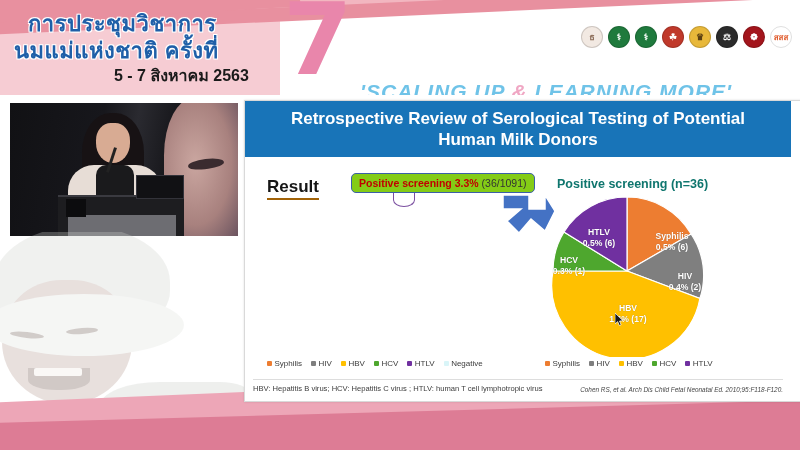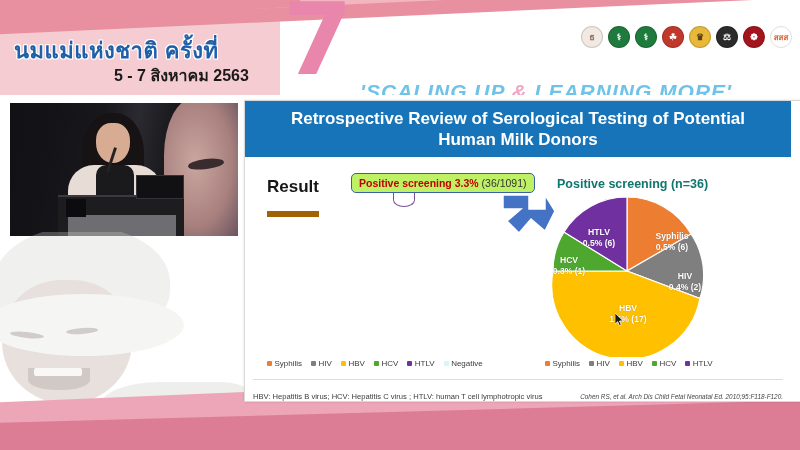--- a/index.html
+++ b/index.html
@@ -221,26 +221,26 @@
     background: #1874b8;
     color: #ffffff;
     display: flex; align-items: center; justify-content: center;
     text-align: center;
     font-size: 17px; font-weight: bold; line-height: 1.25;
     padding: 0 18px;
   }
   #result-label {
     position: absolute; left: 22px; top: 76px;
     font-size: 17px; font-weight: bold; color: #171717;
-    border-bottom: 6px solid #a16207;
-    padding-bottom: 14px;
+    border-bottom: 2px solid #a16207;
+    padding-bottom: 1px;
   }
   #callout {
     position: absolute; left: 106px; top: 72px;
-    background: #bef264;
+    background: #84cc16;
     border: 1.4px solid #3b5fa8;
     border-radius: 5px;
     padding: 3px 7px;
     white-space: nowrap;
     font-size: 10.5px;
   }
   #callout .hl { color: #c00000; font-weight: bold; }
   #callout .frac { color: #333333; }
   .callout-stem {
     position: absolute; left: 148px; top: 92px;
@@ -318,39 +318,40 @@
     font-size: 8px; color: #3c3c3c;
   }
   #legend-left  { left: 22px; top: 258px; }
   #legend-right { left: 300px; top: 258px; }
   .legend-item { display: flex; align-items: center; gap: 2.5px; white-space: nowrap; }
   .legend-swatch { width: 5px; height: 5px; border-radius: 1px; }
 
   
   #footnote {
     position: absolute; left: 8px; top: 278px; width: 530px;
-    display: flex; justify-content: space-between; align-items: center;
-    border-top: 1px solid #dddddd; padding-top: 12px;
+    display: flex; justify-content: space-between; align-items: flex-end;
+    border-top: 1px solid #dddddd; padding-top: 4px;
   }
   #footnote-abbrev { font-size: 7.6px; color: #3c3c3c; white-space: nowrap; }
   #footnote-citation { font-size: 6.4px; color: #444444; font-style: italic; white-space: nowrap; }
 </style>
 </head>
 <body>
 
 <div id="stage">
 
   <div id="header">
     <div class="hdr-band-c"></div>
     <div class="hdr-band-a"></div>
     <div class="hdr-band-b"></div>
     <div class="hdr-band-d"></div>
 
     <div class="big-seven">7</div>
 
+    <div class="thai-line1">การประชุมวิชาการ</div>
     <div class="thai-line2">นมแม่แห่งชาติ ครั้งที่</div>
     <div class="thai-date">5 - 7 สิงหาคม 2563</div>
 
     <div class="tagline"><span>'SCALING UP </span><span class="amp">&amp;</span><span> LEARNING MORE'</span></div>
 
     <div class="logo-row">
       <div class="logo l0">ธ</div>
       <div class="logo l1">⚕</div>
       <div class="logo l2">⚕</div>
       <div class="logo l3">☘</div>

